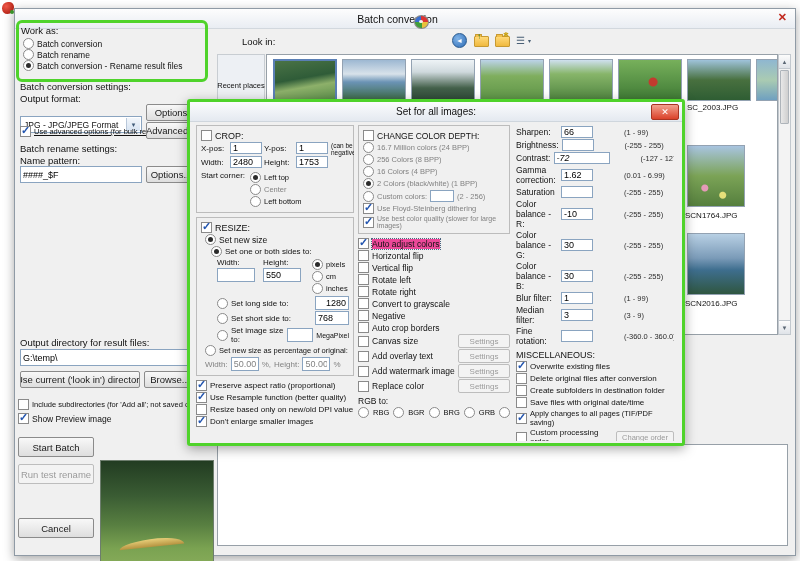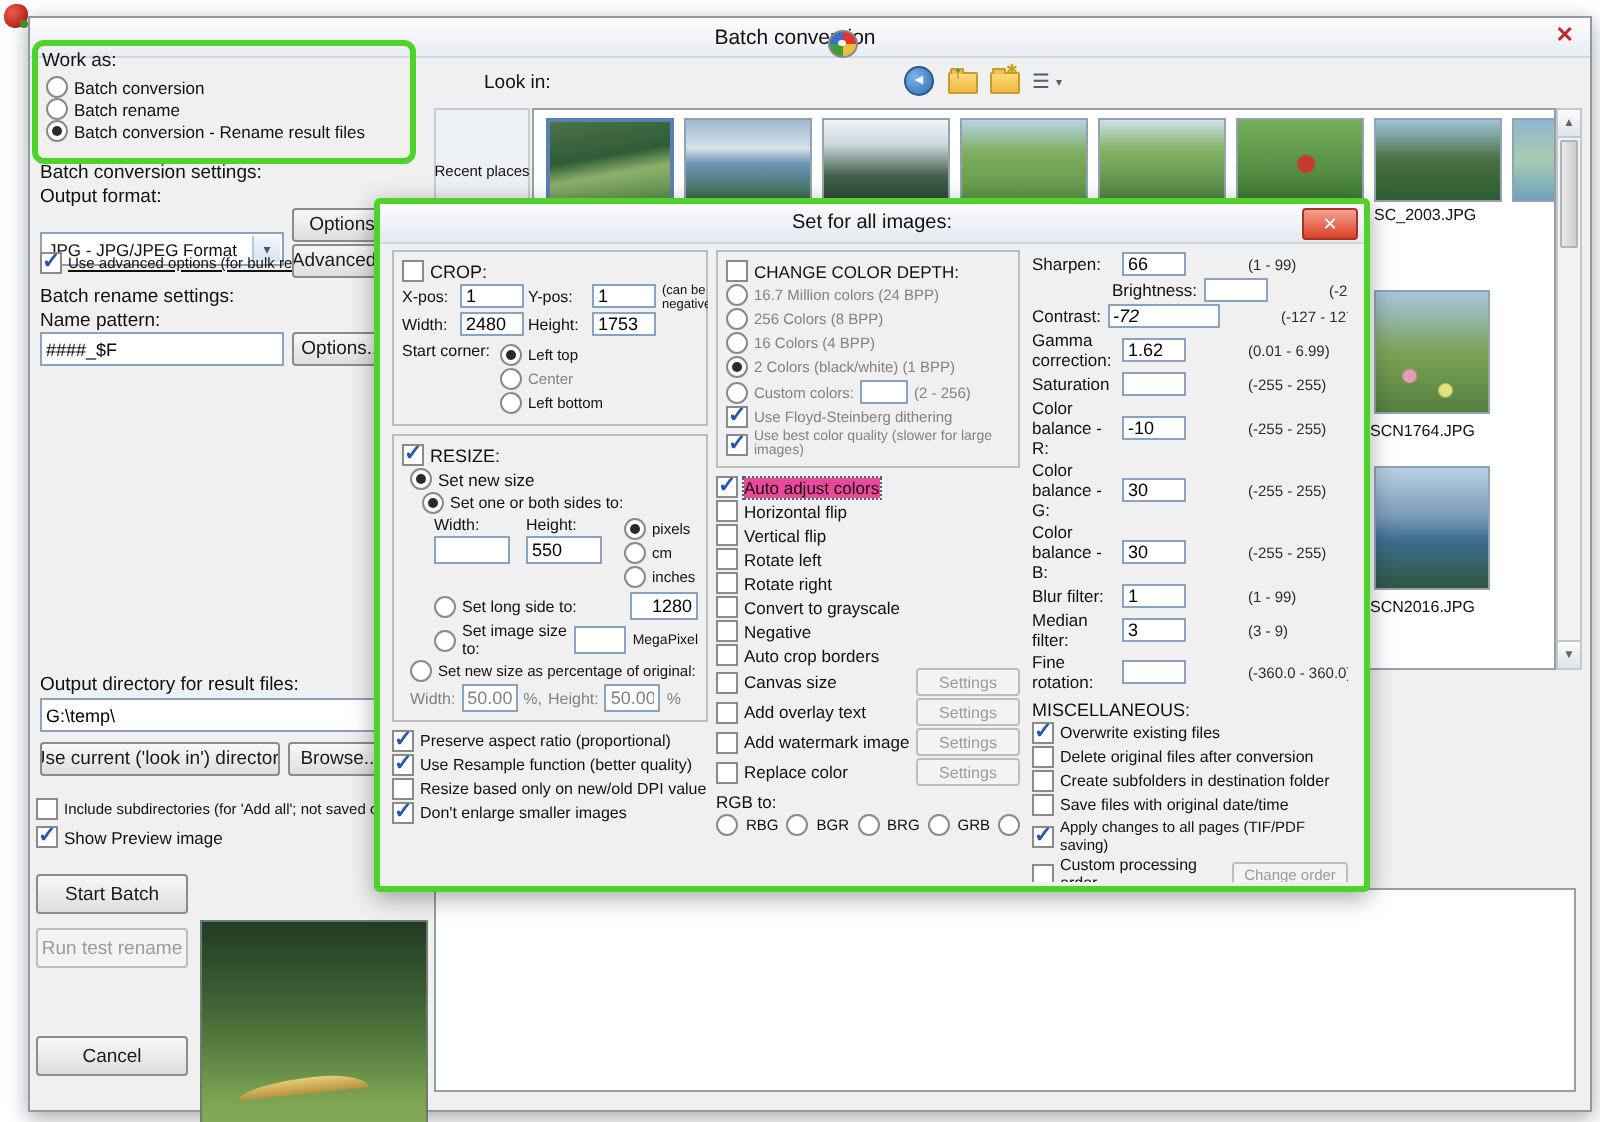--- a/index.html
+++ b/index.html
@@ -284,20 +284,25 @@
             </div>
         </div>
       </div>
       <div class="row" style="margin-left:16px;">
         <span class="rb"></span>
         <span class="f8" style="flex:1;">Set long side to:</span>
         <input class="inp" style="width: 34px; text-align: right;" value="1280">
       </div>
       <div class="row" style="margin-left:16px;">
         <span class="rb"></span>
+        <span class="f8" style="flex:1;">Set short side to:</span>
+        <input class="inp" style="width: 34px;" value="768">
+      </div>
+      <div class="row" style="margin-left:16px;">
+        <span class="rb"></span>
         <span class="f8" style="flex:1;">Set image size to:</span>
         <input class="inp" style="width: 26px;" value="">
         <span style="font-size:7px;">MegaPixel</span>
       </div>
       <div class="row" style="margin-left:4px;">
         <span class="rb"></span>
         <span style="font-size:7.5px;">Set new size as percentage of original:</span>
       </div>
       <div class="row gray" style="margin-left:4px;">
         <span class="f8">Width:</span>
@@ -436,21 +441,21 @@
     </div>
   </div>
 
   <div class="dcol" style="left:326px;width:158px;height:316px;">
     <div class="row">
         <span class="f85" style="flex:1;">Sharpen:</span>
         <input class="inp" style="width: 32px; height: 12px;" value="66">
         <span class="rng">(1 - 99)</span>
       </div>
     <div class="row">
-        <span class="f85" style="flex:1;margin-left:40px;">Brightness:</span>
+        <span class="f85" style="flex:1;">Brightness:</span>
         <input class="inp" style="width: 32px; height: 12px;" value="">
         <span class="rng">(-255 - 255)</span>
       </div>
     <div class="row">
         <span class="f85" style="flex:1;">Contrast:</span>
         <input class="inp" style="width: 56px; height: 12px; font-style: italic;" value="-72">
         <span class="rng">(-127 - 127)</span>
       </div>
     <div class="row">
         <span class="f85" style="flex:1;">Gamma correction:</span>

